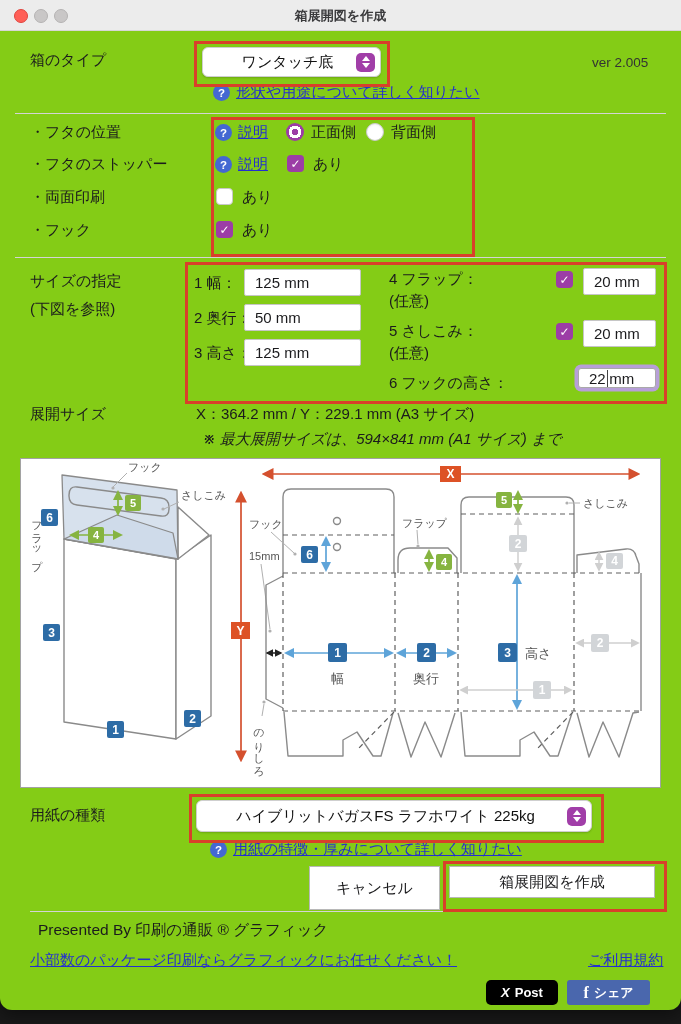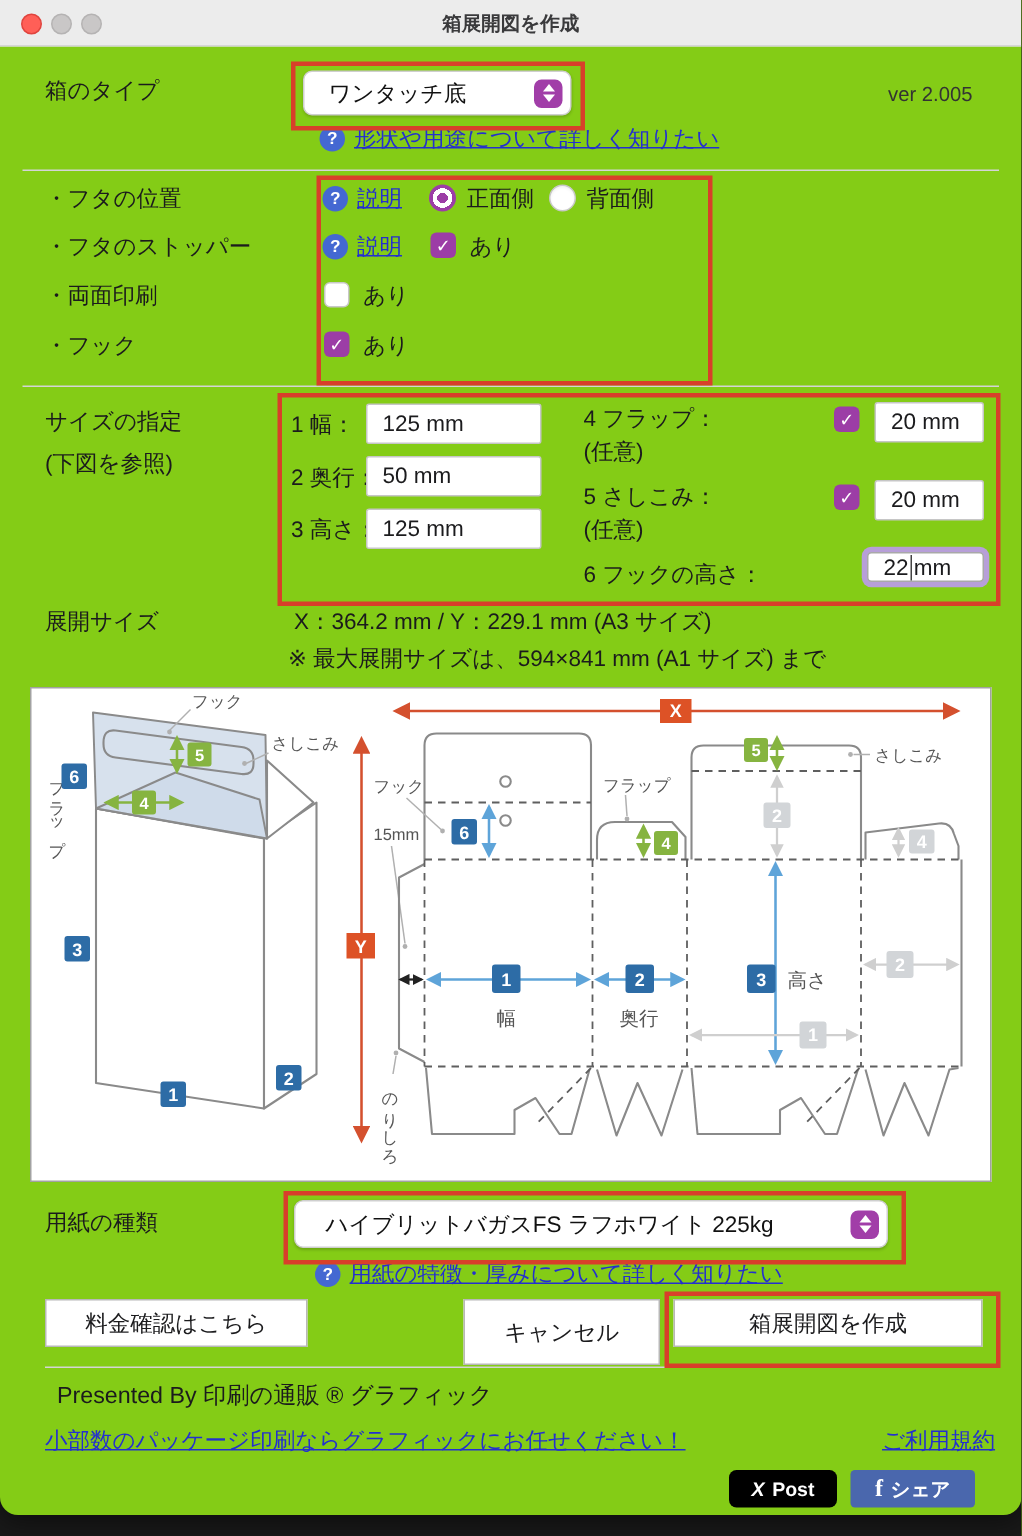--- a/index.html
+++ b/index.html
@@ -18,21 +18,21 @@
   .lbl{position:absolute;font-size:15px;color:#1b1b1d;white-space:nowrap;}
   .small{font-size:13.5px;color:#333;}
   .sep{position:absolute;height:1px;background:#d4d4d6;}
   .annot{position:absolute;border:3px solid #d8402a;pointer-events:none;z-index:30;}
   a.lnk{color:#2430cf;text-decoration:underline;font-size:15px;cursor:pointer;white-space:nowrap;}
   .linkrow{position:absolute;display:flex;align-items:center;gap:6px;}
   .qicon{width:17px;height:17px;border-radius:50%;background:#4468d2;color:#fff;font-size:11.5px;font-weight:bold;
          display:inline-flex;align-items:center;justify-content:center;flex:0 0 auto;}
   
   .select{position:absolute;background:#fff;border:1px solid #cfcfcf;border-radius:6px;
-          box-shadow:0 1px 2px rgba(0,0,0,.18);display:flex;align-items:center;font-size:15px;color:#111;}
+          box-shadow:0 1px 2px rgba(0,0,0,.18);display:flex;align-items:center;font-size:15px;color:#111;text-align:center;}
   .select .stxt{flex:1;padding-left:16px;white-space:nowrap;overflow:hidden;}
   .stepper{width:19px;height:19px;border-radius:5px;background:#a13ea8;margin-right:5px;flex:0 0 auto;
            display:flex;flex-direction:column;align-items:center;justify-content:center;gap:2px;}
   .chev-up{width:0;height:0;border-left:4px solid transparent;border-right:4px solid transparent;border-bottom:5px solid #fff;}
   .chev-dn{width:0;height:0;border-left:4px solid transparent;border-right:4px solid transparent;border-top:5px solid #fff;}
   
   .radio{position:absolute;width:18px;height:18px;border-radius:50%;}
   .radio.on{background:radial-gradient(circle,#9c3da6 0 3.5px,#ffffff 3.5px 6.5px,#9c3da6 6.5px);}
   .radio.off{background:#fff;border:1px solid #c8c8c8;box-sizing:border-box;box-shadow:inset 0 1px 2px rgba(0,0,0,.06);}
   .cb{position:absolute;width:17px;height:17px;border-radius:4px;display:flex;align-items:center;justify-content:center;
@@ -149,21 +149,21 @@
 
   <div class="lbl" style="left:389px;top:374px;">6 フックの高さ：</div>
   <div class="field focus" style="left:578px;top:368px;width:78px;height:20px;">
     <span>22</span>
         <span class="caret"></span>
         <span> mm</span>
   </div>
 
   <div class="lbl" style="left:30px;top:405px;">展開サイズ</div>
   <div class="lbl" style="left:196px;top:405px;">X：364.2 mm / Y：229.1 mm (A3 サイズ)</div>
-  <div class="lbl" style="left:192px;top:430px;">※ 最大展開サイズは、594×841 mm (A1 サイズ) まで</div>
+  <div class="lbl" style="left:203px;top:430px;font-style:italic;">※ 最大展開サイズは、594×841 mm (A1 サイズ) まで</div>
 
   <div class="diagram">
   <svg width="639" height="328" viewBox="0 0 639 328">
     <defs>
       <marker id="mo" viewBox="0 0 10 10" refX="8" refY="5" markerWidth="7" markerHeight="7" orient="auto-start-reverse">
               <path d="M0,0L10,5L0,10z" fill="#d4502e"></path>
             </marker>
       <marker id="mb" viewBox="0 0 10 10" refX="8" refY="5" markerWidth="6" markerHeight="6" orient="auto-start-reverse">
               <path d="M0,0L10,5L0,10z" fill="#5ea4d9"></path>
             </marker>
@@ -306,21 +306,20 @@
     <span class="stepper">
           <span class="chev-up"></span>
           <span class="chev-dn"></span>
         </span>
   </div>
   <div class="linkrow" style="left:210px;top:840px;">
     <span class="qicon">?</span>
     <a class="lnk">用紙の特徴・厚みについて詳しく知りたい</a>
   </div>
 
-  <div class="btn" style="left:30px;top:866px;width:175px;height:32px;">料金確認はこちら</div>
   <div class="btn" style="left:309px;top:866px;width:131px;height:44px;">キャンセル</div>
   <div class="btn" style="left:449px;top:866px;width:206px;height:32px;">箱展開図を作成</div>
   <div class="sep" style="left:30px;top:911px;width:621px;"></div>
 
   <div class="lbl" style="left:38px;top:920px;font-size:15.5px;">Presented By 印刷の通販 ® グラフィック</div>
   <a class="lnk" style="position:absolute;left:30px;top:951px;">小部数のパッケージ印刷ならグラフィックにお任せください！</a>
   <a class="lnk" style="position:absolute;left:588px;top:951px;">ご利用規約</a>
   <div class="share xpost" style="left:486px;top:980px;width:72px;height:25px;">
     <span style="font-style:italic;font-weight:bold;">X</span>
     <span>Post</span>

